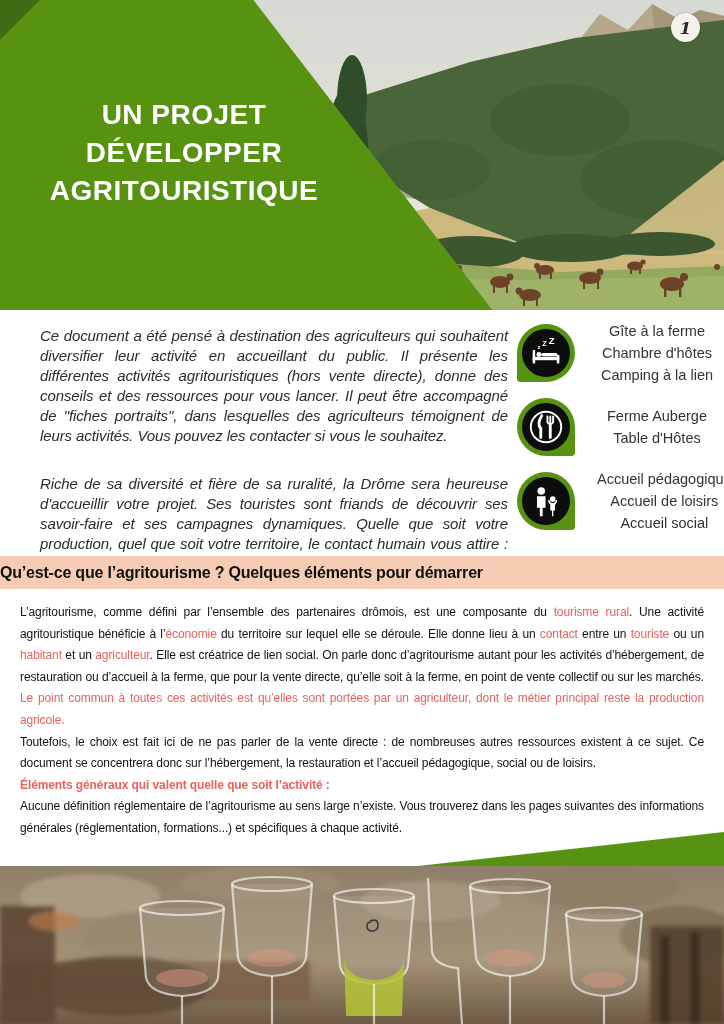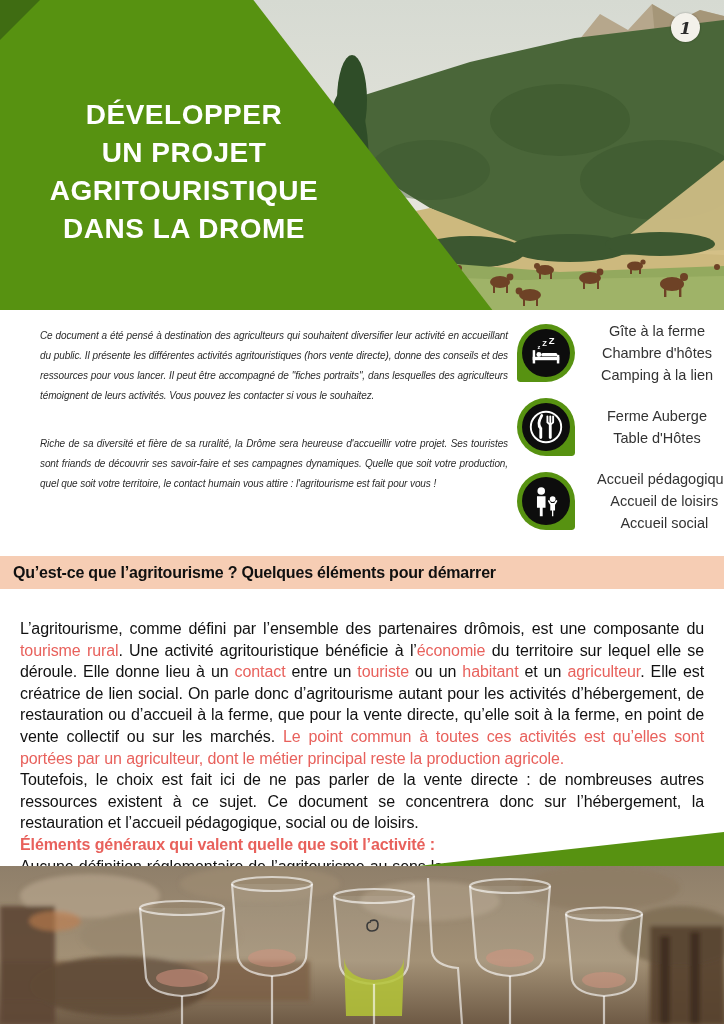--- a/index.html
+++ b/index.html
@@ -28,21 +28,21 @@
   .page-badge {
     position:absolute; top:13px; left:671px; width:29px; height:29px;
     border-radius:50%; background:#f3f1ea; color:#2a2a2a;
     display:flex; align-items:center; justify-content:center;
     font-family:"DejaVu Serif", serif; font-style:italic; font-weight:bold; font-size:17px;
     box-shadow:0 0 2px rgba(0,0,0,.35);
   }
   
   .intro-left {
     position:absolute; top:326px; left:40px; width:468px;
-    font-style:italic; font-size:10px; line-height:20px; letter-spacing:-.1px;
+    font-style:italic; font-size:15px; line-height:20px; letter-spacing:-.1px;
     text-align:justify; color:#2b2b2b;
   }
   .intro-left p + p { margin-top:28px; }
   .activities { position:absolute; top:320px; left:517px; width:200px; }
   .activity-row { display:flex; align-items:center; margin-bottom:12px; }
   .activity-blob {
     flex:0 0 58px; width:58px; height:58px; background:#579211;
     display:flex; align-items:center; justify-content:center;
   }
   .blob-bl { border-radius:50% 50% 50% 6%; }
@@ -52,27 +52,27 @@
     display:flex; align-items:center; justify-content:center;
   }
   .activity-label {
     flex:1; margin-left:22px; text-align:center;
     font-size:14.5px; line-height:22px; color:#333; white-space:nowrap;
   }
   
   .section-banner {
     position:absolute; top:556px; left:0; width:724px; height:33px;
     background:#f6cdb4; color:#101010;
-    font-weight:bold; font-size:16px; line-height:33px; padding-left:13px;
+    font-weight:bold; font-size:16px; line-height:33px; 
     letter-spacing:-.2px;
   }
   
   .body-text {
-    position:absolute; top:618px; left:20px; width:684px;
-    font-size:16px; line-height:21.6px; letter-spacing:-.1px;
+    position:absolute; top:602px; left:20px; width:684px;
+    font-size:12px; line-height:21.6px; letter-spacing:-.1px;
     text-align:justify; color:#111;
   }
   .body-text .red { color:#e8615c; }
   .sub-red {
     color:#e8615c; font-weight:bold; text-align:left;
   }
   
   .footer-wedge {
     position:absolute; top:832px; left:418px; width:306px; height:34px;
     background:#579211; clip-path:polygon(0 100%, 100% 0, 100% 100%);
@@ -148,24 +148,23 @@
           <ellipse cx="530" cy="295" rx="11" ry="6"></ellipse>
             <rect x="523" y="298" width="2" height="8"></rect>
             <rect x="536" y="298" width="2" height="8"></rect>
             <circle cx="519" cy="291" r="3.4"></circle>
         </g>
       </svg>
     </div>
     <div class="header-green"></div>
     <div class="corner-tri"></div>
     <div class="header-title">
+      <div>UN PROJET</div>
       <div>DÉVELOPPER</div>
-      <div>UN PROJET</div>
       <div>AGRITOURISTIQUE</div>
-      <div>DANS LA DROME</div>
     </div>
     <div class="page-badge">1</div>
   </div>
 
   <div class="intro-left">
     <p>Ce document a été pensé à destination des agriculteurs qui souhaitent diversifier leur activité en accueillant du public. Il présente les différentes activités agritouristiques (hors vente directe), donne des conseils et des ressources pour vous lancer. Il peut être accompagné de "fiches portraits", dans lesquelles des agriculteurs témoignent de leurs activités. Vous pouvez les contacter si vous le souhaitez.</p>
     <p>Riche de sa diversité et fière de sa ruralité, la Drôme sera heureuse d'accueillir votre projet. Ses touristes sont friands de découvrir ses savoir-faire et ses campagnes dynamiques. Quelle que soit votre production, quel que soit votre territoire, le contact humain vous attire : l'agritourisme est fait pour vous !</p>
   </div>
 
   <div class="activities">

